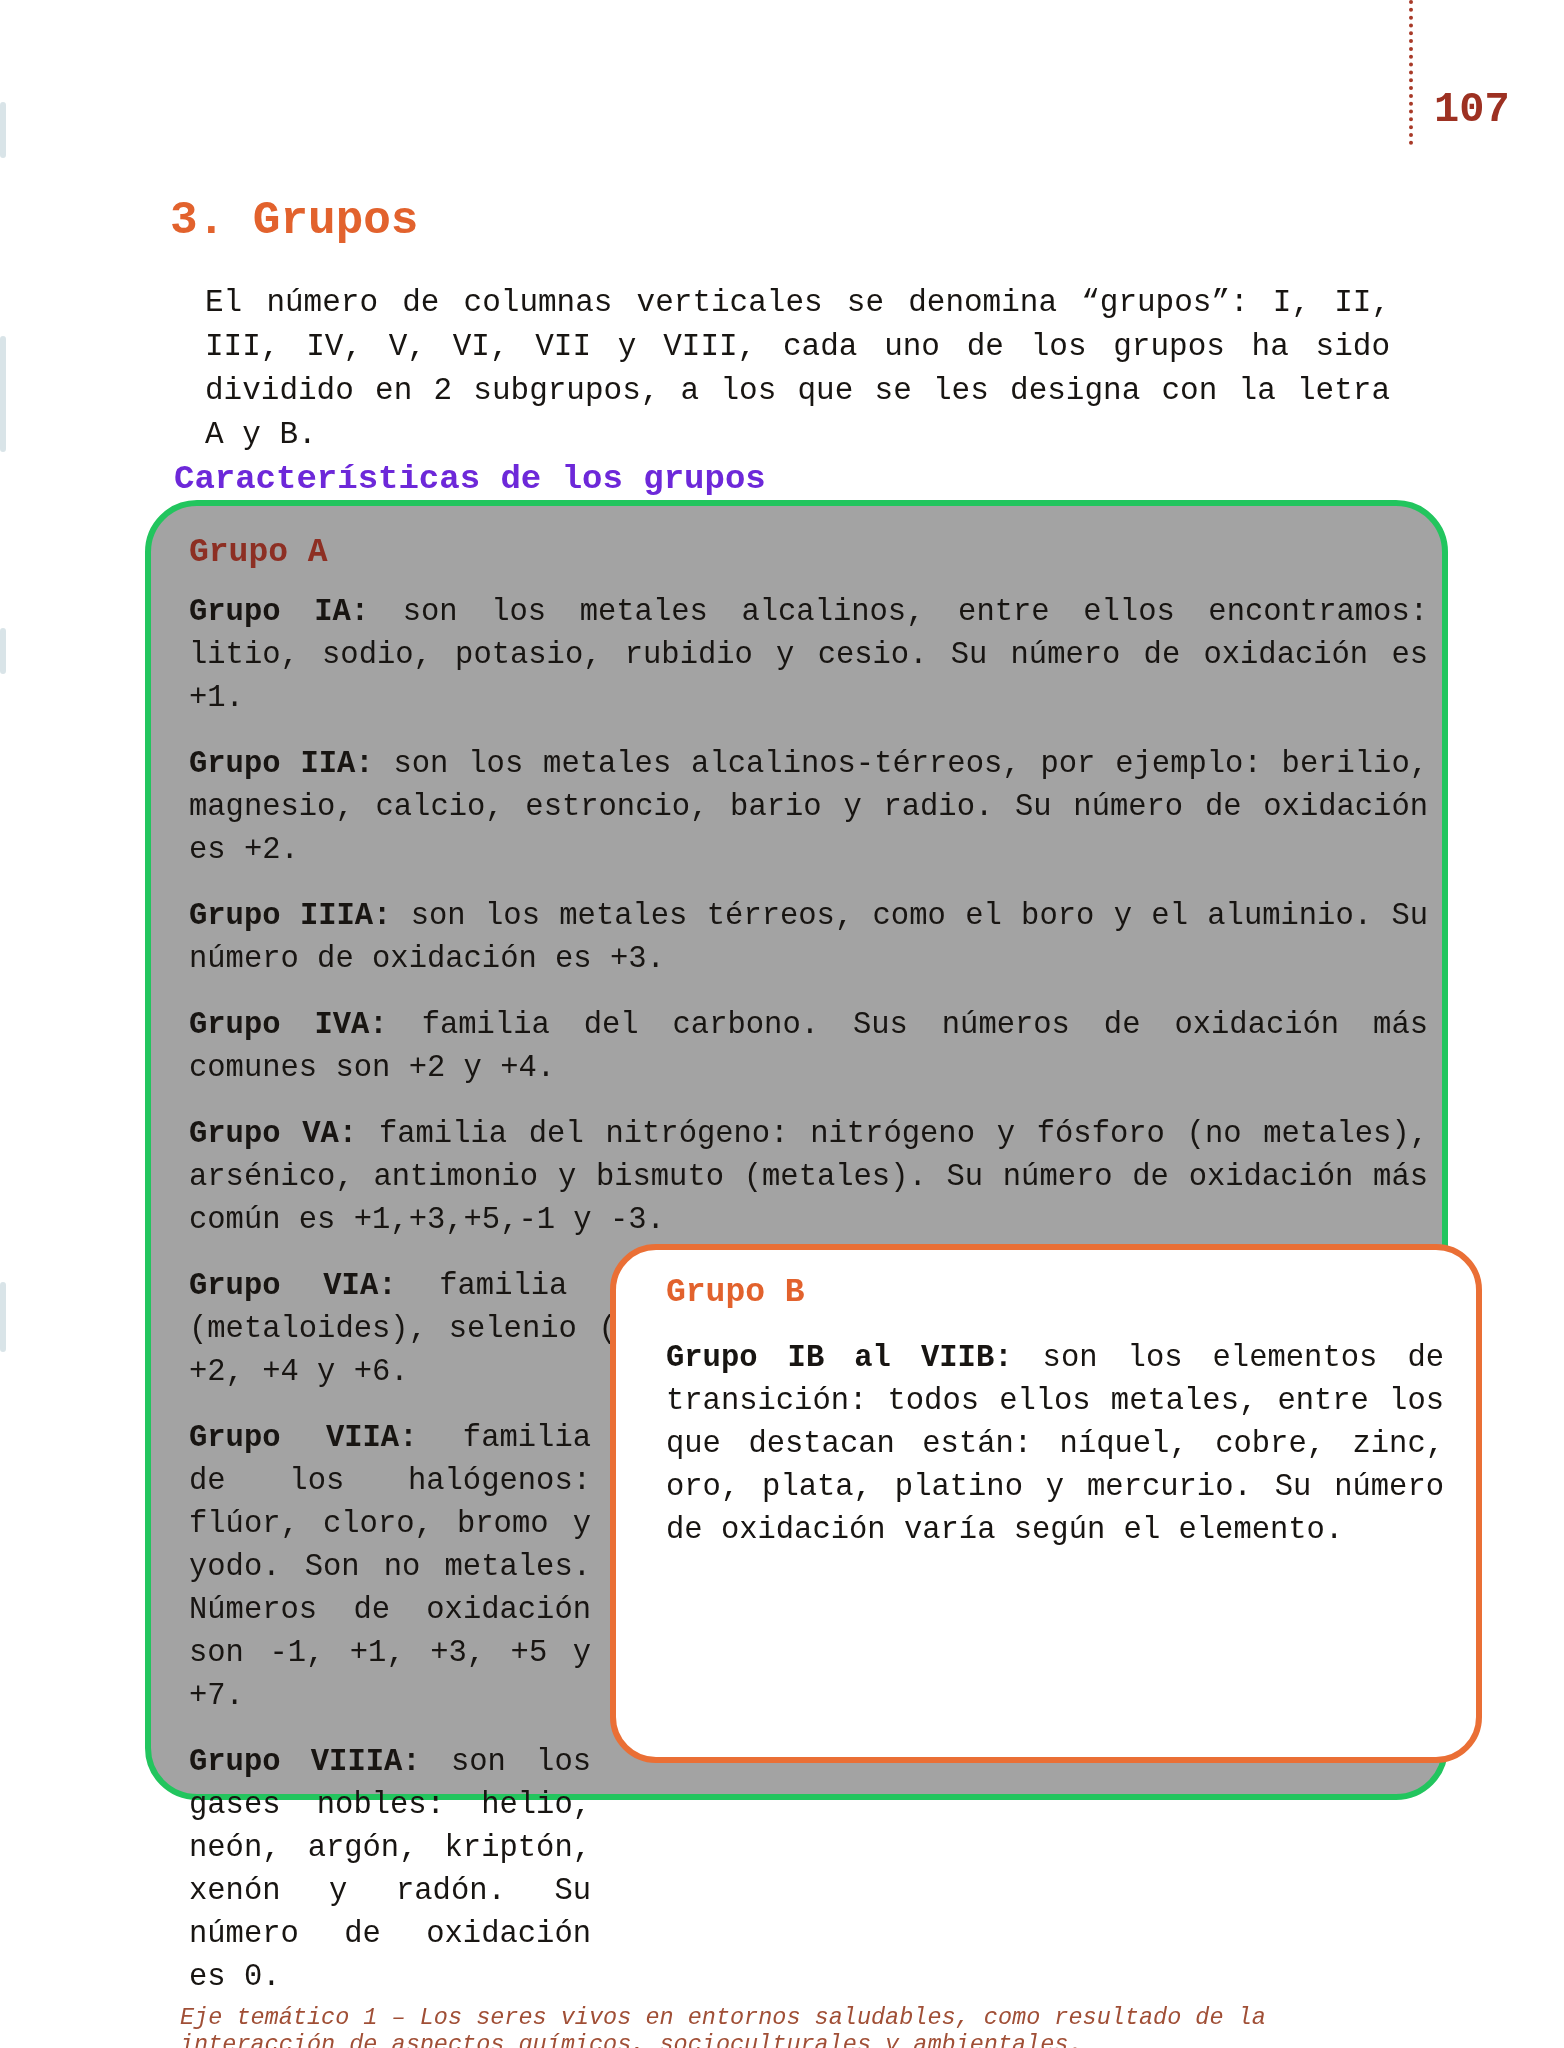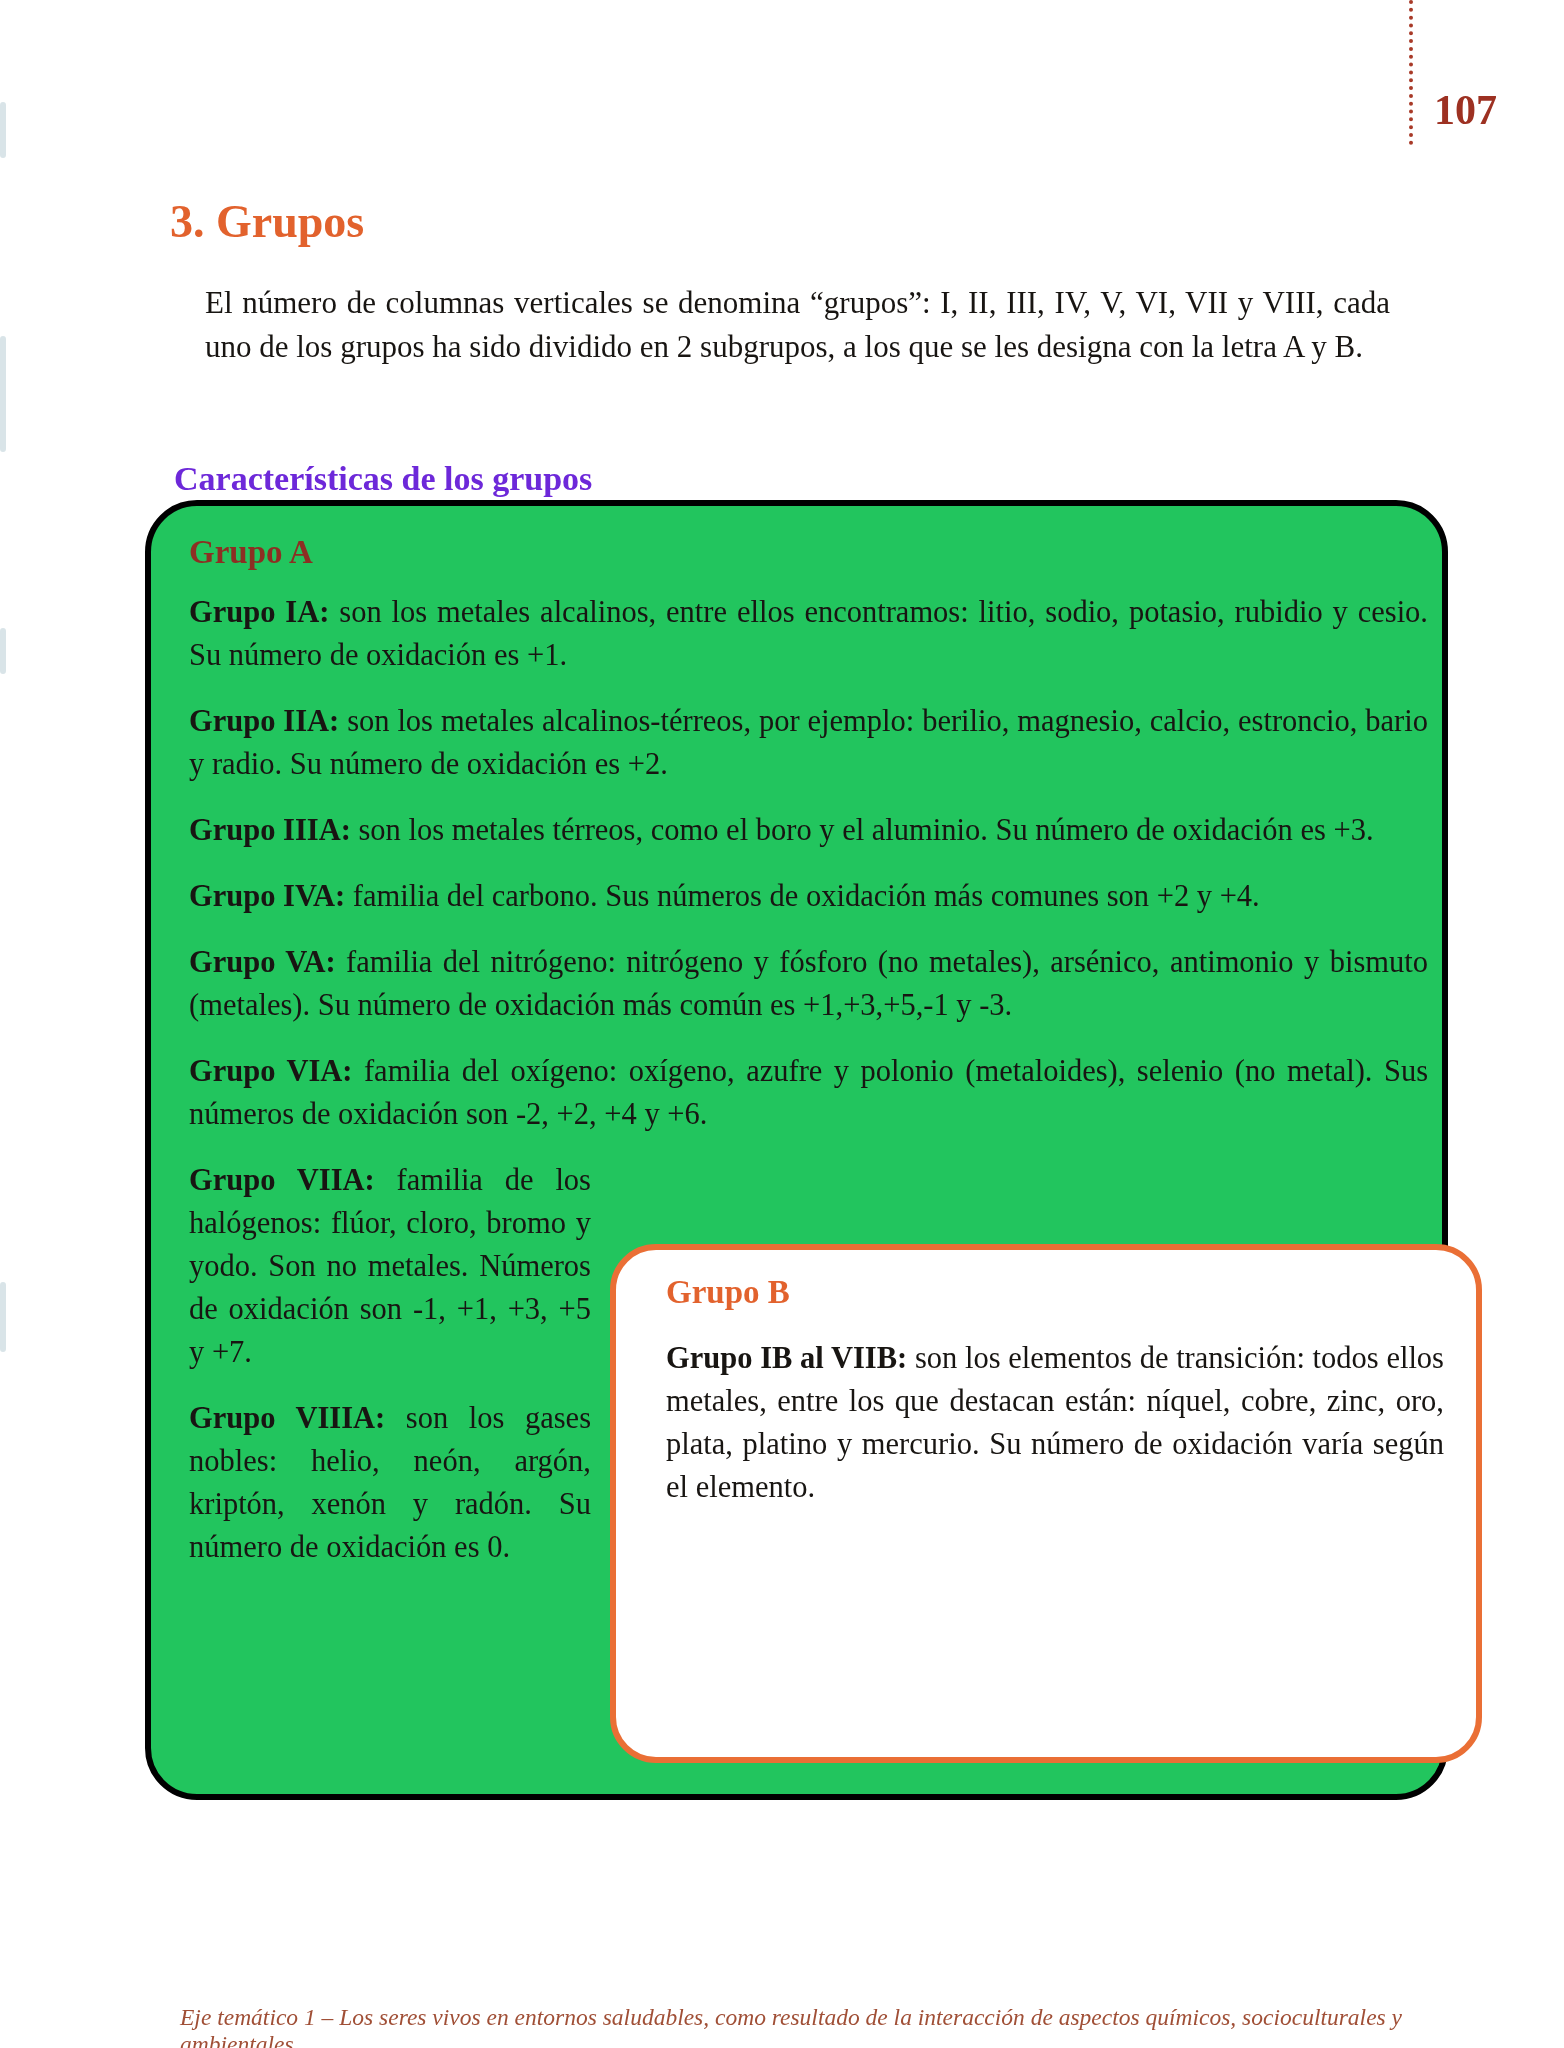--- a/index.html
+++ b/index.html
@@ -1,21 +1,21 @@
 <!DOCTYPE html>
 <html lang="es"><head>
 <meta charset="utf-8">
 <style>
   html,body{margin:0;padding:0;background:#ffffff;}
   .page{
     position:relative;
     width:1564px;height:2048px;
     background:#ffffff;
     overflow:hidden;
-    font-family:Liberation Serif, serif;
+    font-family:Liberation Mono, monospace;
     color:#181512;
   }
   
   .edge-mark{position:absolute;left:0;width:6px;border-radius:3px;background:#b9cdd6;opacity:.55;}
   .edge-mark.m1{top:102px;height:56px;}
   .edge-mark.m2{top:336px;height:116px;}
   .edge-mark.m3{top:628px;height:46px;}
   .edge-mark.m4{top:1282px;height:70px;}
 
   .dotted-line{
@@ -33,22 +33,22 @@
   .intro{
     position:absolute;left:205px;top:250px;width:1185px;
     font-size:31px;line-height:44px;text-align:justify;
   }
   .section-heading{
     position:absolute;left:174px;top:432px;
     font-size:34px;font-weight:bold;color:#6d28d9;
   }
   .box-a{
     position:absolute;left:145px;top:500px;width:1303px;height:1300px;
-    border:6px solid #000000;border-radius:52px;box-sizing:border-box;
-    background:#22c55e;z-index:1;
+    border:6px solid #22c55e;border-radius:52px;box-sizing:border-box;
+    background:#a3a3a3;z-index:1;
   }
   .box-a-content{padding:28px 14px 0 38px;}
   .group-heading-a{
     font-size:33px;font-weight:bold;color:#8d2f23;margin:0 0 20px 0;
   }
   .box-a p, .box-b p{
     font-size:30.5px;line-height:43px;text-align:justify;margin:0 0 23px 0;
   }
   .lbl{font-weight:bold;}
   .narrow-col{width:402px;}

